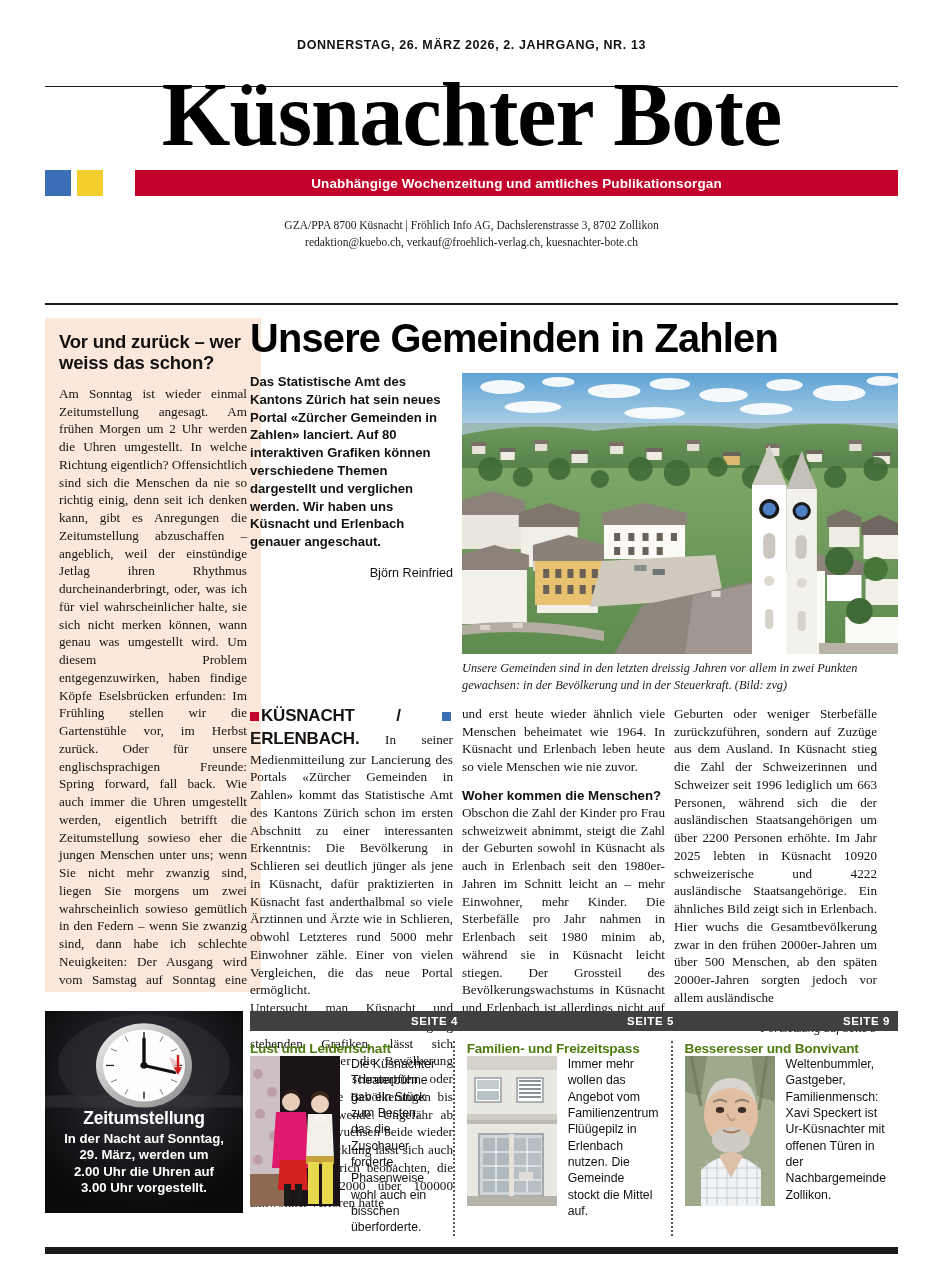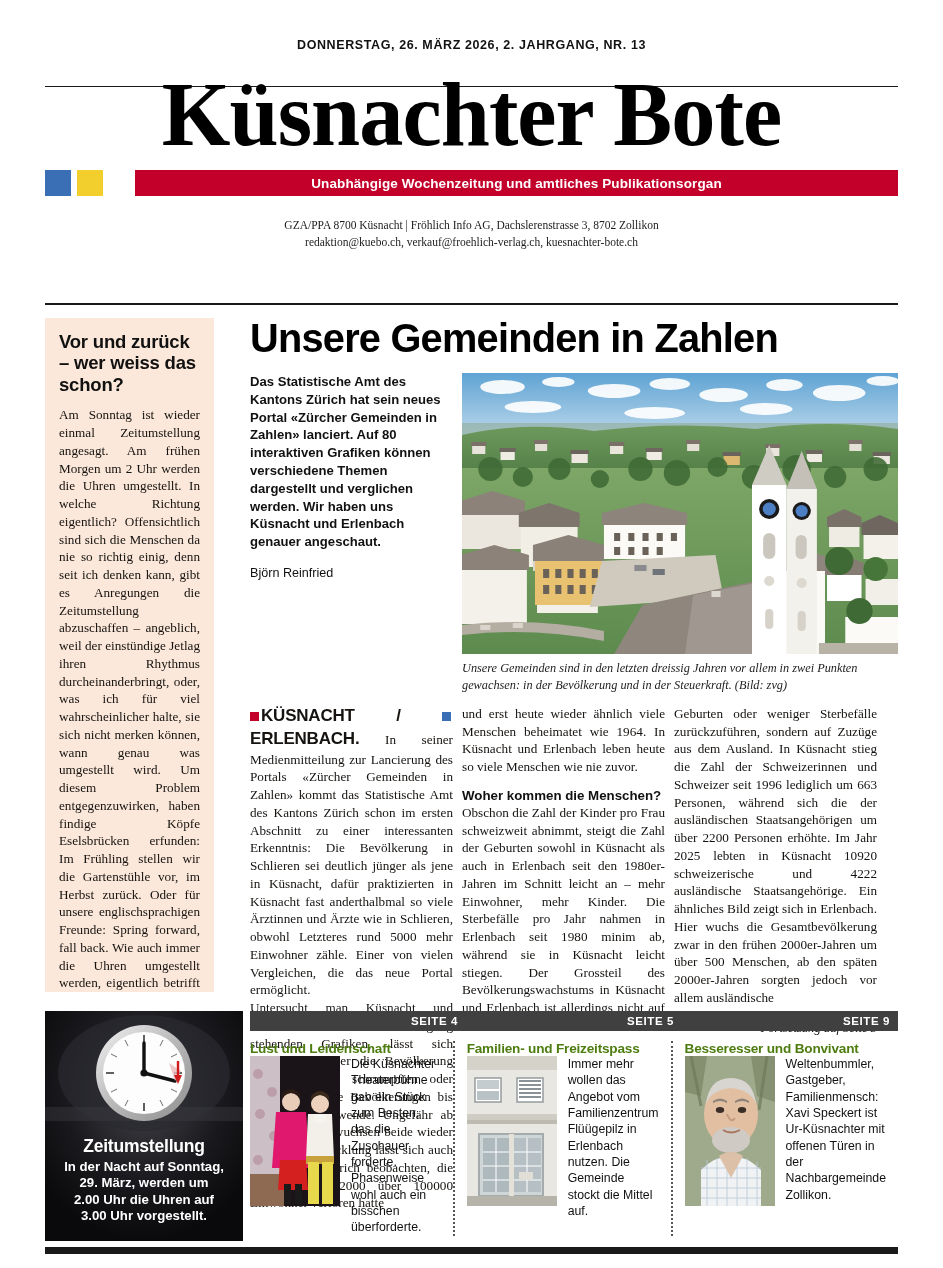--- a/index.html
+++ b/index.html
@@ -114,21 +114,21 @@
     flex: 0 0 648px;
     margin-left: 7px;
     position: relative;
   }
 
   
   .opinion-box {
     background: #fbe8da;
     padding: 13px 14px 16px 14px;
     box-sizing: border-box;
-    width: 169px;
+    width: 216px;
     height: 674px;
     overflow: hidden;
   }
   .opinion-title {
     font-family: "Liberation Sans", sans-serif;
     font-weight: bold;
     font-size: 18.5px;
     line-height: 1.16;
     color: #111111;
     margin: 0 0 11px 0;
@@ -173,20 +173,21 @@
     line-height: 1.36;
     color: #111111;
     margin: 0;
     text-align: left;
   }
   .lead-author {
     font-family: "Liberation Sans", sans-serif;
     font-size: 12.6px;
     color: #111111;
     margin-top: 15px;
+    text-align: right;
   }
   .photo-col {
     flex: 1 1 auto;
     position: relative;
   }
   .photo {
     width: 100%;
     height: 281px;
     display: block;
     background: #8fb3cf;
@@ -258,21 +259,21 @@
     position: absolute;
     left: 45px;
     top: 1011px;
     width: 853px;
   }
   .bottom-cols { display: flex; gap: 0; }
 
   .promo {
     width: 198px;
     flex: 0 0 198px;
-    height: 230px;
+    height: 202px;
     background: #7f1d1d;
     position: relative;
     overflow: hidden;
     color: #ffffff;
   }
   .promo svg { position: absolute; inset: 0; width: 100%; height: 100%; }
   .promo-text {
     position: absolute;
     left: 0; right: 0; bottom: 16px;
     text-align: center;

